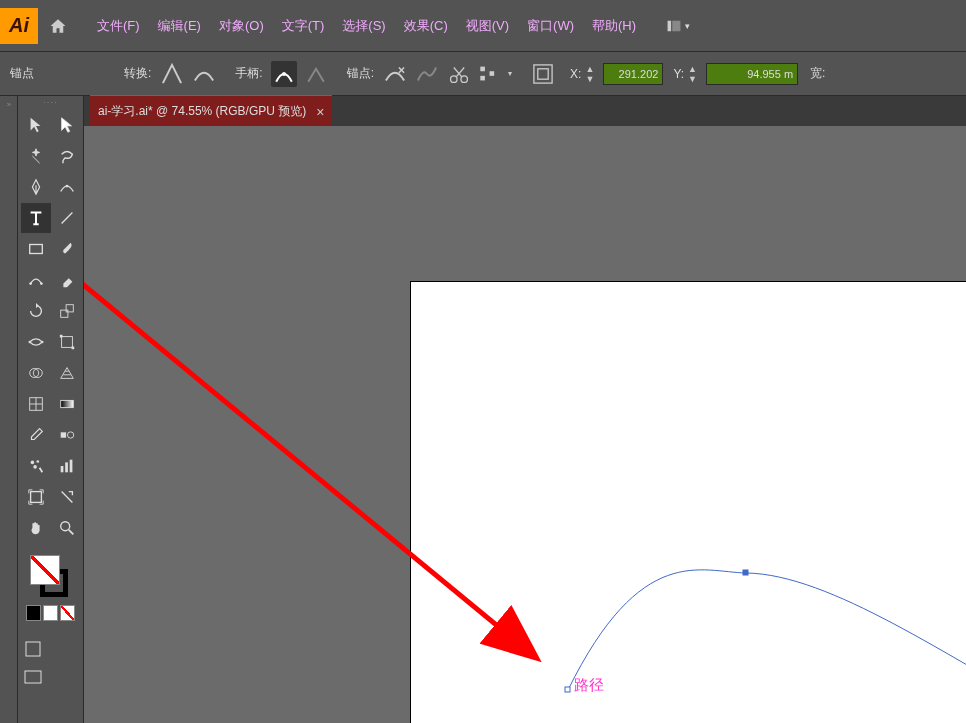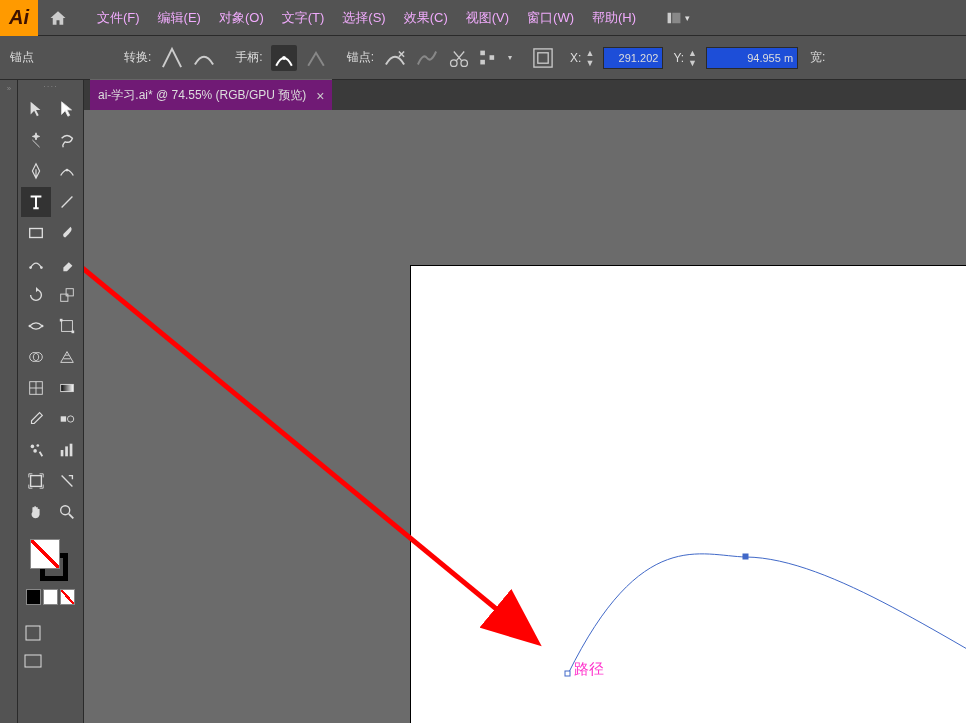--- a/index.html
+++ b/index.html
@@ -1,32 +1,32 @@
 <!DOCTYPE html>
 <html><head>
   <meta charset="utf-8">
   <style>
     * { margin: 0; padding: 0; box-sizing: border-box; user-select: none; }
     body { font-family: "Microsoft YaHei", Arial, sans-serif; background: #535353; width: 966px; height: 723px; overflow: hidden; position: relative; }
     
-    .menubar { height: 36px; background: #535353; display: flex; align-items: center; border-bottom: 1px solid #2a2a2a; }
+    .menubar { height: 52px; background: #535353; display: flex; align-items: center; border-bottom: 1px solid #2a2a2a; }
     .ai-logo { width: 38px; height: 36px; background: #ff9a00; display: flex; align-items: center; justify-content: center; color: #3d1100; font-weight: bold; font-size: 20px; font-style: italic; }
     .home-icon { width: 40px; height: 36px; display: flex; align-items: center; justify-content: center; color: #ddd; }
     .menu-items { display: flex; margin-left: 10px; }
     .menu-item { padding: 0 9px; color: #f0abfc; font-size: 13px; height: 36px; line-height: 36px; cursor: pointer; }
     .layout-icon { margin-left: 20px; display: flex; align-items: center; color: #ddd; }
     
     .control-bar { height: 44px; background: #535353; display: flex; align-items: center; padding: 0 10px; border-bottom: 1px solid #2a2a2a; font-size: 12px; color: #ddd; }
     .ctrl-label { margin-right: 8px; }
     .ctrl-group { display: flex; align-items: center; margin-right: 18px; gap: 6px; }
     .ctrl-btn { width: 26px; height: 26px; display: flex; align-items: center; justify-content: center; color: #ccc; border-radius: 2px; }
     .ctrl-btn.active { background: #333; }
     .coord-group { display: flex; align-items: center; gap: 4px; }
     .coord-label { font-size: 12px; }
-    .coord-input { width: 60px; height: 22px; background: #1d4ed8; border: 1px solid #2a2a2a; color: #ddd; padding: 0 4px; font-size: 11px; text-align: right; }
+    .coord-input { width: 60px; height: 22px; background: #4d7c0f; border: 1px solid #2a2a2a; color: #ddd; padding: 0 4px; font-size: 11px; text-align: right; }
     .spinner-icon { width: 14px; font-size: 9px; color: #ccc; display: flex; flex-direction: column; }
     
     .main-area { display: flex; height: calc(100% - 80px); }
     
     .far-left { width: 18px; background: #535353; border-right: 1px solid #2a2a2a; text-align: center; }
     .far-left-dots { color: #888; font-size: 8px; padding: 4px 0; letter-spacing: -1px; }
     
     .toolbar { width: 66px; background: #535353; border-right: 1px solid #2a2a2a; padding-top: 2px; }
     .tool-grip { height: 10px; text-align: center; color: #888; font-size: 8px; letter-spacing: 1px; }
     .tool-grid { display: grid; grid-template-columns: 30px 30px; gap: 1px; padding: 2px 3px; }
@@ -42,21 +42,21 @@
     .mini-sw { width: 16px; height: 16px; border: 1px solid #888; }
     .mini-sw.black { background: #000; }
     .mini-sw.white { background: #fff; }
     .mini-sw.none { background: #fff; position: relative; }
     .mini-sw.none::after { content: ''; position: absolute; inset: 0; background: linear-gradient(to top right, transparent 44%, #ff0000 44%, #ff0000 56%, transparent 56%); }
     .mode-icons { padding: 8px 5px; display: flex; flex-direction: column; gap: 8px; }
     .mode-icon { width: 20px; height: 20px; color: #ddd; }
     
     .content-area { flex: 1; display: flex; flex-direction: column; background: #535353; }
     .tab-bar { height: 30px; background: #3a3a3a; display: flex; align-items: center; padding-left: 6px; }
-    .doc-tab { height: 28px; padding: 16px 8px; background: #701a75; display: flex; align-items: center; gap: 10px; font-size: 12px; color: #ddd; border-top: 1px solid #666; }
+    .doc-tab { height: 28px; padding: 16px 8px; background: #7f1d1d; display: flex; align-items: center; gap: 10px; font-size: 12px; color: #ddd; border-top: 1px solid #666; }
     .tab-close { font-size: 14px; color: #ccc; }
     .canvas-wrap { flex: 1; background: #6b6b6b; position: relative; overflow: hidden; }
     .artboard { position: absolute; top: 156px; left: 327px; width: 640px; height: 568px; background: #fff; box-shadow: 0 0 0 1px #000; }
     .path-svg { position: absolute; top: 156px; left: 327px; pointer-events: none; }
     .path-label { position: absolute; top: 550px; left: 490px; color: #ff33cc; font-size: 15px; }
     .arrow-svg { position: absolute; top: 0; left: 0; pointer-events: none; }
   </style>
 </head>
 <body>
 

